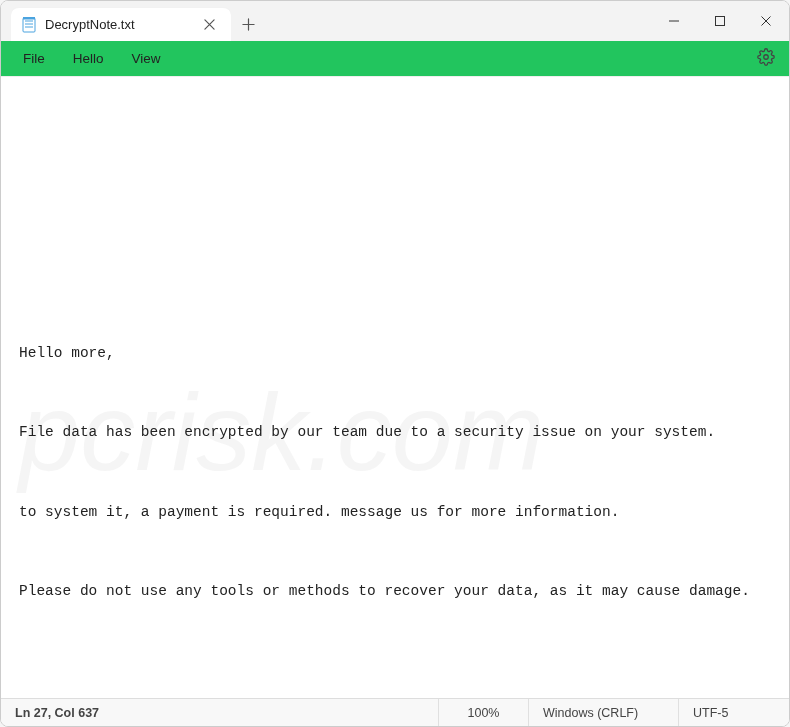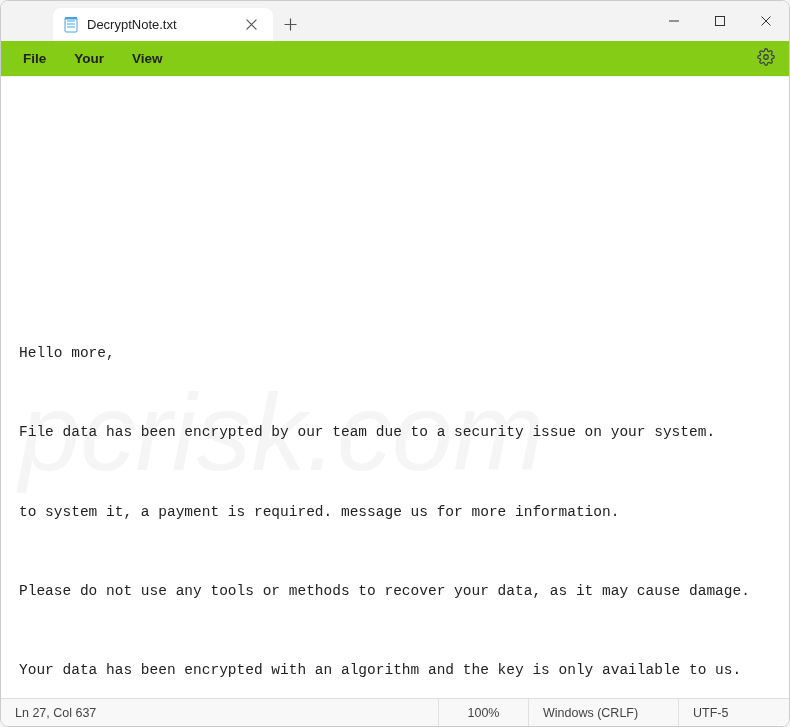--- a/index.html
+++ b/index.html
@@ -29,22 +29,21 @@
       height: 40px;
       display: flex;
       align-items: flex-start;
       background: #f3f3f3;
       position: relative;
     }
     .tab-region {
       display: flex;
       align-items: flex-end;
       height: 100%;
-      padding-left: 4px;
-      margin-left: 48px;
+      padding-left: 10px;
     }
     .tab {
       display: flex;
       align-items: center;
       background: #fff;
       border-radius: 8px 8px 0 0;
       padding: 6px 10px;
       margin-top: 6px;
       height: 34px;
       min-width: 220px;
@@ -106,24 +105,23 @@
     }
     .wc-btn svg {
       width: 12px;
       height: 12px;
     }
     .menubar {
       height: 36px;
       display: flex;
       align-items: center;
       padding: 0 10px;
-      background: #84cc16;
+      background: #22c55e;
       border-bottom: 1px solid #eee;
       justify-content: space-between;
-      font-weight: bold;
     }
     .menu-left {
       display: flex;
       gap: 4px;
     }
     .menu-item {
       padding: 4px 12px;
       font-size: 13.5px;
       color: #222;
       cursor: pointer;
@@ -159,20 +157,21 @@
     }
     .status-cell {
       padding: 0 14px;
       height: 100%;
       display: flex;
       align-items: center;
       border-right: 1px solid #e0e0e0;
     }
     .status-cell:first-child {
       flex: 1;
+      font-weight: bold;
     }
     .status-cell:last-child{
       border-right: none;
     }
     .watermark {
       position: absolute;
       top: 50%;
       left: 50%;
       transform: translate(-50%, -50%);
       font-size: 110px;
@@ -234,39 +233,38 @@
         <svg viewBox="0 0 12 12">
             <path d="M1.5 1.5 L10.5 10.5 M10.5 1.5 L1.5 10.5" stroke="#333" stroke-width="1"></path>
           </svg>
       </div>
     </div>
   </div>
 
   <div class="menubar">
     <div class="menu-left">
       <div class="menu-item">File</div>
-      <div class="menu-item">Your</div>
+      <div class="menu-item">Hello</div>
       <div class="menu-item">View</div>
     </div>
     <div class="settings-btn">
       <svg width="18" height="18" viewBox="0 0 24 24" fill="none" stroke="#444" stroke-width="1.7">
         <circle cx="12" cy="12" r="3"></circle>
         <path d="M12 2 L12 4 M12 20 L12 22 M4.9 4.9 L6.3 6.3 M17.7 17.7 L19.1 19.1 M2 12 L4 12 M20 12 L22 12 M4.9 19.1 L6.3 17.7 M17.7 6.3 L19.1 4.9" stroke-linecap="round" opacity="0"></path>
         <path d="M19.4 15a1.65 1.65 0 0 0 .33 1.82l.06.06a2 2 0 0 1 0 2.83 2 2 0 0 1-2.83 0l-.06-.06a1.65 1.65 0 0 0-1.82-.33 1.65 1.65 0 0 0-1 1.51V21a2 2 0 0 1-4 0v-.09A1.65 1.65 0 0 0 9 19.4a1.65 1.65 0 0 0-1.82.33l-.06.06a2 2 0 0 1-2.83 0 2 2 0 0 1 0-2.83l.06-.06a1.65 1.65 0 0 0 .33-1.82 1.65 1.65 0 0 0-1.51-1H3a2 2 0 0 1 0-4h.09A1.65 1.65 0 0 0 4.6 9a1.65 1.65 0 0 0-.33-1.82l-.06-.06a2 2 0 0 1 0-2.83 2 2 0 0 1 2.83 0l.06.06a1.65 1.65 0 0 0 1.82.33H9a1.65 1.65 0 0 0 1-1.51V3a2 2 0 0 1 4 0v.09a1.65 1.65 0 0 0 1 1.51 1.65 1.65 0 0 0 1.82-.33l.06-.06a2 2 0 0 1 2.83 0 2 2 0 0 1 0 2.83l-.06.06a1.65 1.65 0 0 0-.33 1.82V9a1.65 1.65 0 0 0 1.51 1H21a2 2 0 0 1 0 4h-.09a1.65 1.65 0 0 0-1.51 1z"></path>
       </svg>
     </div>
   </div>
 
   <div class="content">
     <div class="watermark">pcrisk.com</div>
     <p>Hello more,</p>
     <p>File data has been encrypted by our team due to a security issue on your system.</p>
     <p>to system it, a payment is required. message us for more information.</p>
     <p>Please do not use any tools or methods to recover your data, as it may cause damage.</p>
-    <p>Your data has been encrypted with an algorithm and the key is only available to us.</p>
     
     
     
     
     
     
     
     
     
     

